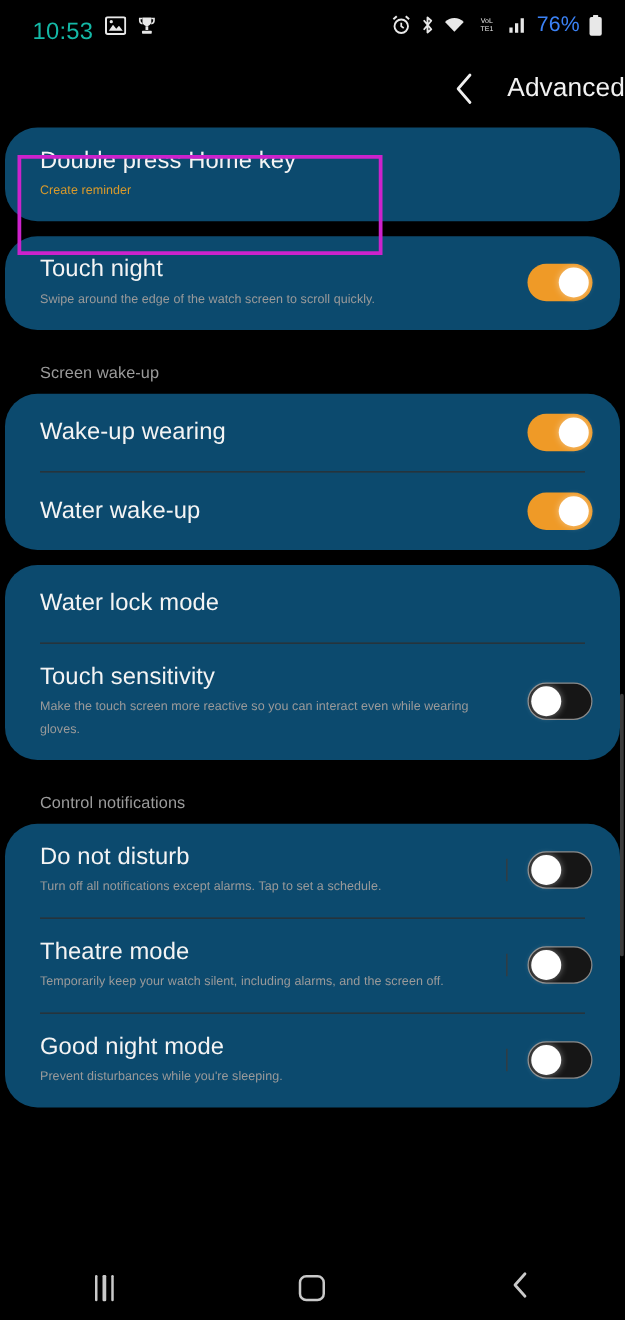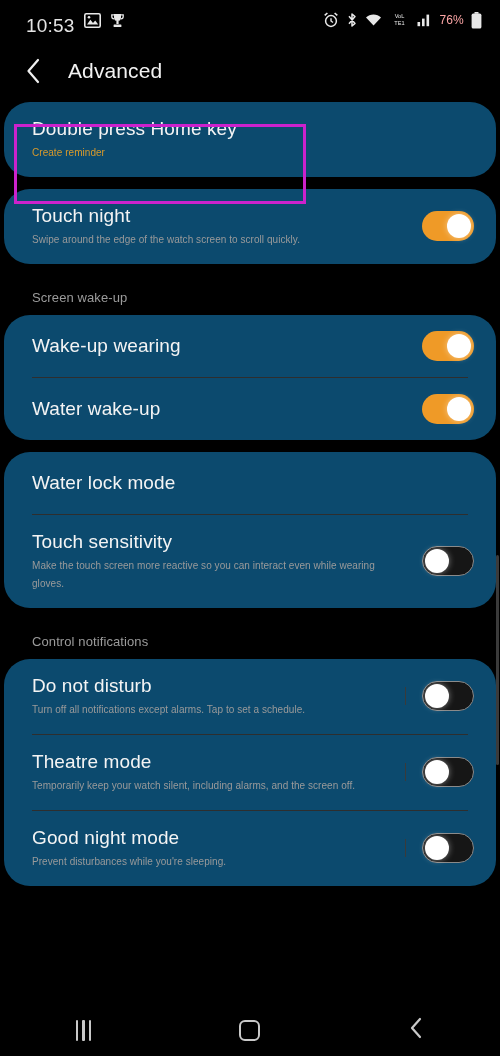--- a/index.html
+++ b/index.html
@@ -13,30 +13,30 @@
 
   
   .status-bar {
     height: 40px;
     display: flex; align-items: center;
     padding: 0 18px 0 26px;
     color: #ffffff;
   }
   .status-left { display: flex; align-items: center; gap: 9px; }
   .status-right { display: flex; align-items: center; gap: 7px; margin-left: auto; }
-  .status-time { font-size: 19px; letter-spacing: .2px; color:#e5e5e5;margin-top:12px; }
+  .status-time { font-size: 19px; letter-spacing: .2px; color:#14b8a6;margin-top:12px; }
   .sb-icon { display: inline-flex; align-items: center; justify-content: center; }
   .sb-icon svg { display: block; }
-  .battery-pct { font-size: 12px; color: #fca5a5; letter-spacing: .2px; }
+  .battery-pct { font-size: 17px; color: #3b82f6; letter-spacing: .2px; }
 
   
   .title-bar {
     height: 62px;
     display: flex; align-items: center;
-    padding-left: 26px; gap: 22px;
+    padding-left: 26px; gap: 22px; justify-content: flex-end;
   }
   .back-chevron { width: 20px; height: 24px; display:flex; align-items:center; }
   .page-title { font-size: 21px; color: #f2f2f2; letter-spacing: .1px; }
 
   
   .scroll-area { position: relative; padding: 0 4px; }
 
   .card {
     background: #0c4a6e;
     border-radius: 26px;

